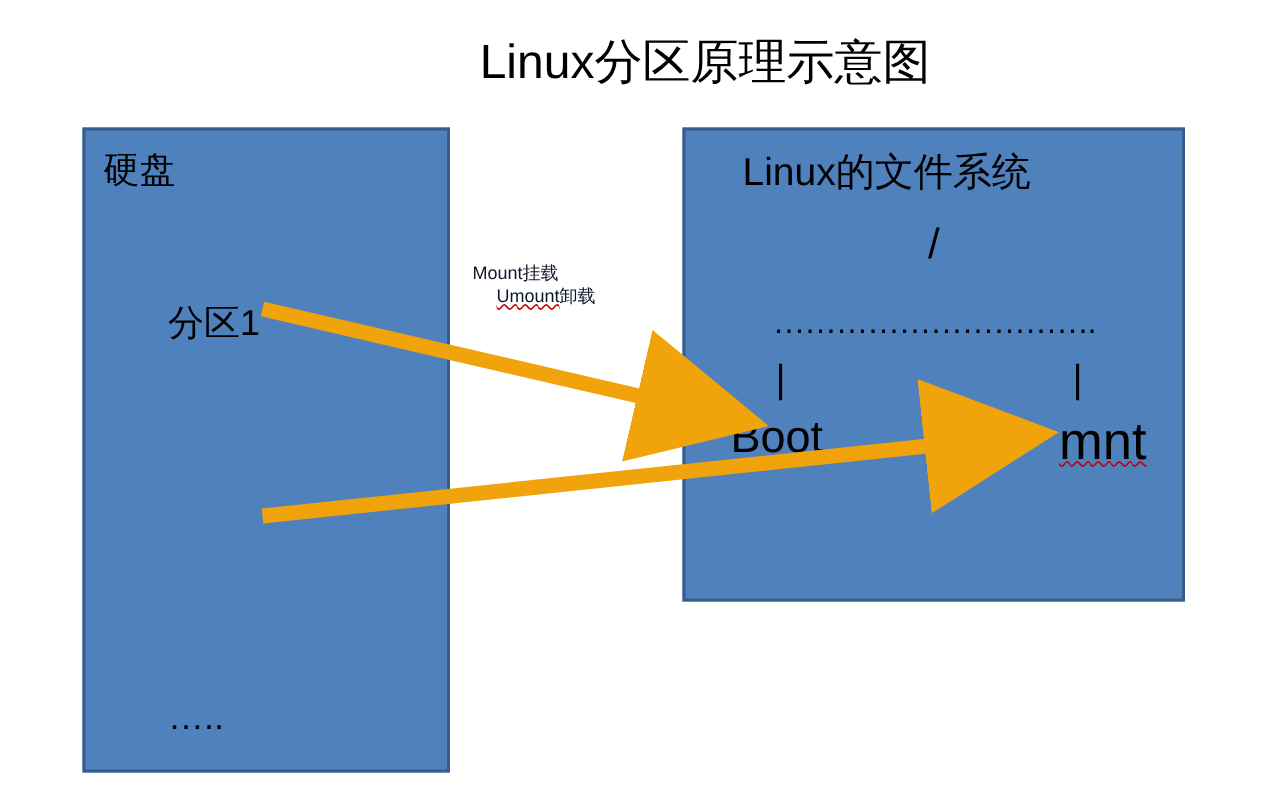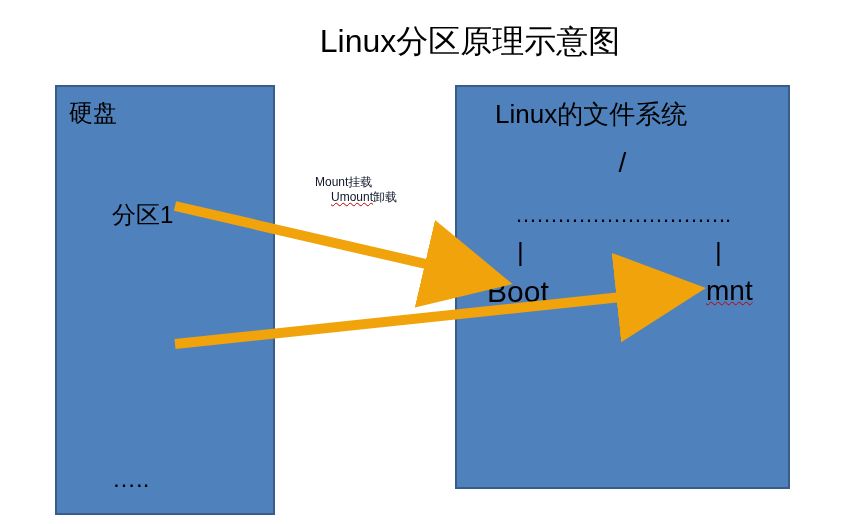--- a/index.html
+++ b/index.html
@@ -23,47 +23,47 @@
     margin-left: 48px;
   }
   .panel {
     position: absolute;
     background: #4f81bd;
     border: 2px solid #385d8a;
   }
   .panel-left {
     left: 55px;
     top: 85px;
-    width: 220px;
+    width: 245px;
     height: 430px;
   }
   .panel-right {
     left: 455px;
     top: 85px;
     width: 335px;
-    height: 404px;
+    height: 316px;
   }
   .label {
     position: absolute;
     color: #000;
     font-size: 24px;
     white-space: nowrap;
   }
   .disk-title { left: 12px; top: 10px; }
   .part1 { left: 55px; top: 112px; }
   .part2 { left: 55px; top: 245px; }
   .dots  { left: 55px; top: 378px; }
 
   .fs-title { left: 38px; top: 10px; font-size: 26px; }
   .root-slash { left: 0; width: 100%; text-align: center; top: 60px; font-size: 28px; }
   .fs-dots { left: 0; width: 100%; text-align: center; top: 115px; font-size: 22px; letter-spacing: -1px;}
   .fs-pipe1 { left: 60px; top: 150px; font-size: 26px; }
   .fs-pipe2 { left: 258px; top: 150px; font-size: 26px; }
   .fs-boot { left: 30px; top: 188px; font-size: 30px; }
-  .fs-mnt  { left: 233px; top: 188px; font-size: 28px; }
+  .fs-mnt  { left: 233px; top: 188px; font-size: 35px; }
 
   .u-err {
     text-decoration: underline wavy #c00000;
     text-decoration-thickness: 1px;
     margin-left: 16px;
   }
 
   .annot {
     position: absolute;
     font-size: 12px;

